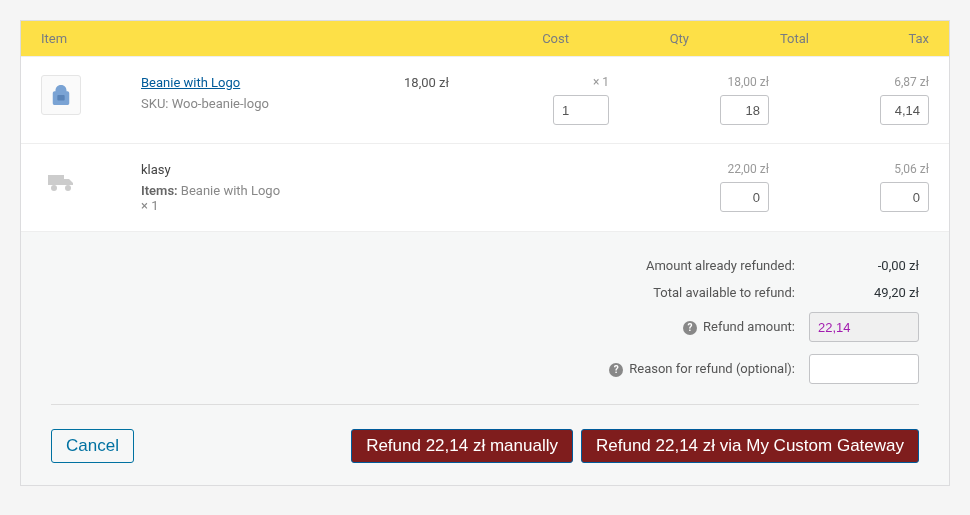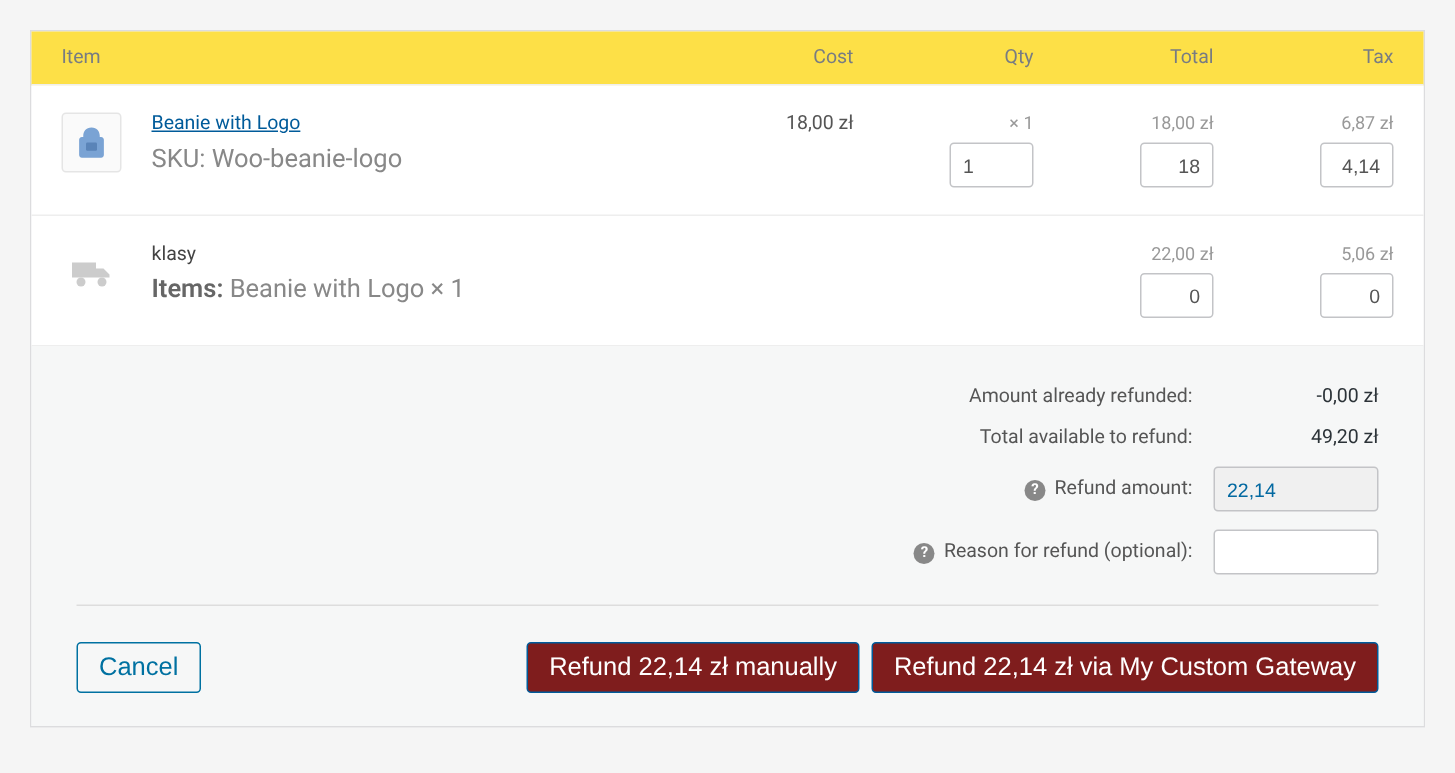--- a/index.html
+++ b/index.html
@@ -1,42 +1,42 @@
 <!DOCTYPE html>
 <html><head>
 <meta charset="utf-8">
 <style>
   * { box-sizing: border-box; }
   body { margin:0; padding:20px; font-family:-apple-system,BlinkMacSystemFont,"Segoe UI",Roboto,Arial,sans-serif; font-size:13px; color:#555; background:#f5f5f5; }
   .panel { width:930px; margin:0 auto; background:#fff; border:1px solid #dcdcde; }
   .thead { display:flex; align-items:center; padding:10px 20px; border-bottom:1px solid #eee; background:#fde047; color:#787c82; }
   .thead .col-item { flex:1; }
   .numcol { width:120px; text-align:right; padding-left:10px; }
-  .row { display:flex; align-items:flex-start; padding:18px 20px; border-bottom:1px solid #eee; background:#fff; }
+  .row { display:flex; align-items:flex-start; padding:18px 20px; border-bottom:1px solid #eee; background:#fff;gap:40px; }
   .thumb { width:40px; height:40px; display:flex; align-items:center; justify-content:center; border:1px solid #e5e5e5; border-radius:3px; margin-right:20px; background:#fafafa; flex:0 0 40px; }
   .thumb svg { width:22px; height:24px; }
   .ship-icon { width:40px; height:40px; margin-right:20px; display:flex; align-items:center; justify-content:center; flex:0 0 40px; }
   .ship-icon svg { width:28px; height:20px; fill:#ccc; }
   .info { flex:1; min-width:0; }
   .title-link { color:#005B9A; text-decoration:underline; font-size:13px; }
-  .meta { color:#888; font-size:17px; margin-top:6px; }
+  .meta { color:#888; font-size:13px; margin-top:6px; }
   .meta b { color:#666; font-weight:600; }
   .disp { font-size:13px; color:#555; }
   .sub { font-size:12px; color:#999; margin-bottom:6px; text-align:right; }
   input[type=text], input[type=number] { width:49px; height:30px; border:1px solid #c3c4c7; border-radius:3px; padding:0 8px; font-size:13px; color:#555; text-align:right; background:#fff; }
   input[type=number].spin { text-align:left; width:56px; padding-right:2px;}
   .qty-wrap { display:flex; flex-direction:column; align-items:flex-end; }
   .summary { padding:20px 30px 10px; background:#f6f7f7; }
   .sum-row { display:flex; justify-content:flex-end; align-items:center; padding:6px 0; color:#555; }
   .sum-label { text-align:right; padding-right:14px; }
   .sum-val { width:110px; text-align:right; }
   .bold { font-weight:400; color:#2c3338; }
   .help { display:inline-block; width:14px; height:14px; border-radius:50%; background:#888; color:#fff; font-size:10px; font-weight:bold; text-align:center; line-height:14px; margin-right:6px; }
   input.blank { width:110px; text-align:left; }
-  input.readonly { background:#f0f0f0; color:#0369a1; }
+  input.readonly { background:#f0f0f0; color:#a21caf; }
   .chk { width:16px; height:16px; accent-color:#007cba; }
   .hr { border-top:1px solid #ddd; margin:14px 0 14px 0; }
   .actions { display:flex; justify-content:space-between; align-items:center; padding:0 30px 22px; background:#f6f7f7; }
   .btn { display:inline-block; padding:6px 14px; border-radius:3px; font-size:17px; cursor:pointer; border:1px solid transparent; }
   .btn-secondary { color:#0071a1; background:#f6f7f7; border-color:#0071a1; }
   .btn-primary { background:#7f1d1d; color:#fff; border-color:#005B9A; }
   .btn-primary + .btn-primary { margin-left:8px; }
   .right-btns { display:flex; }
 </style>
 </head>

